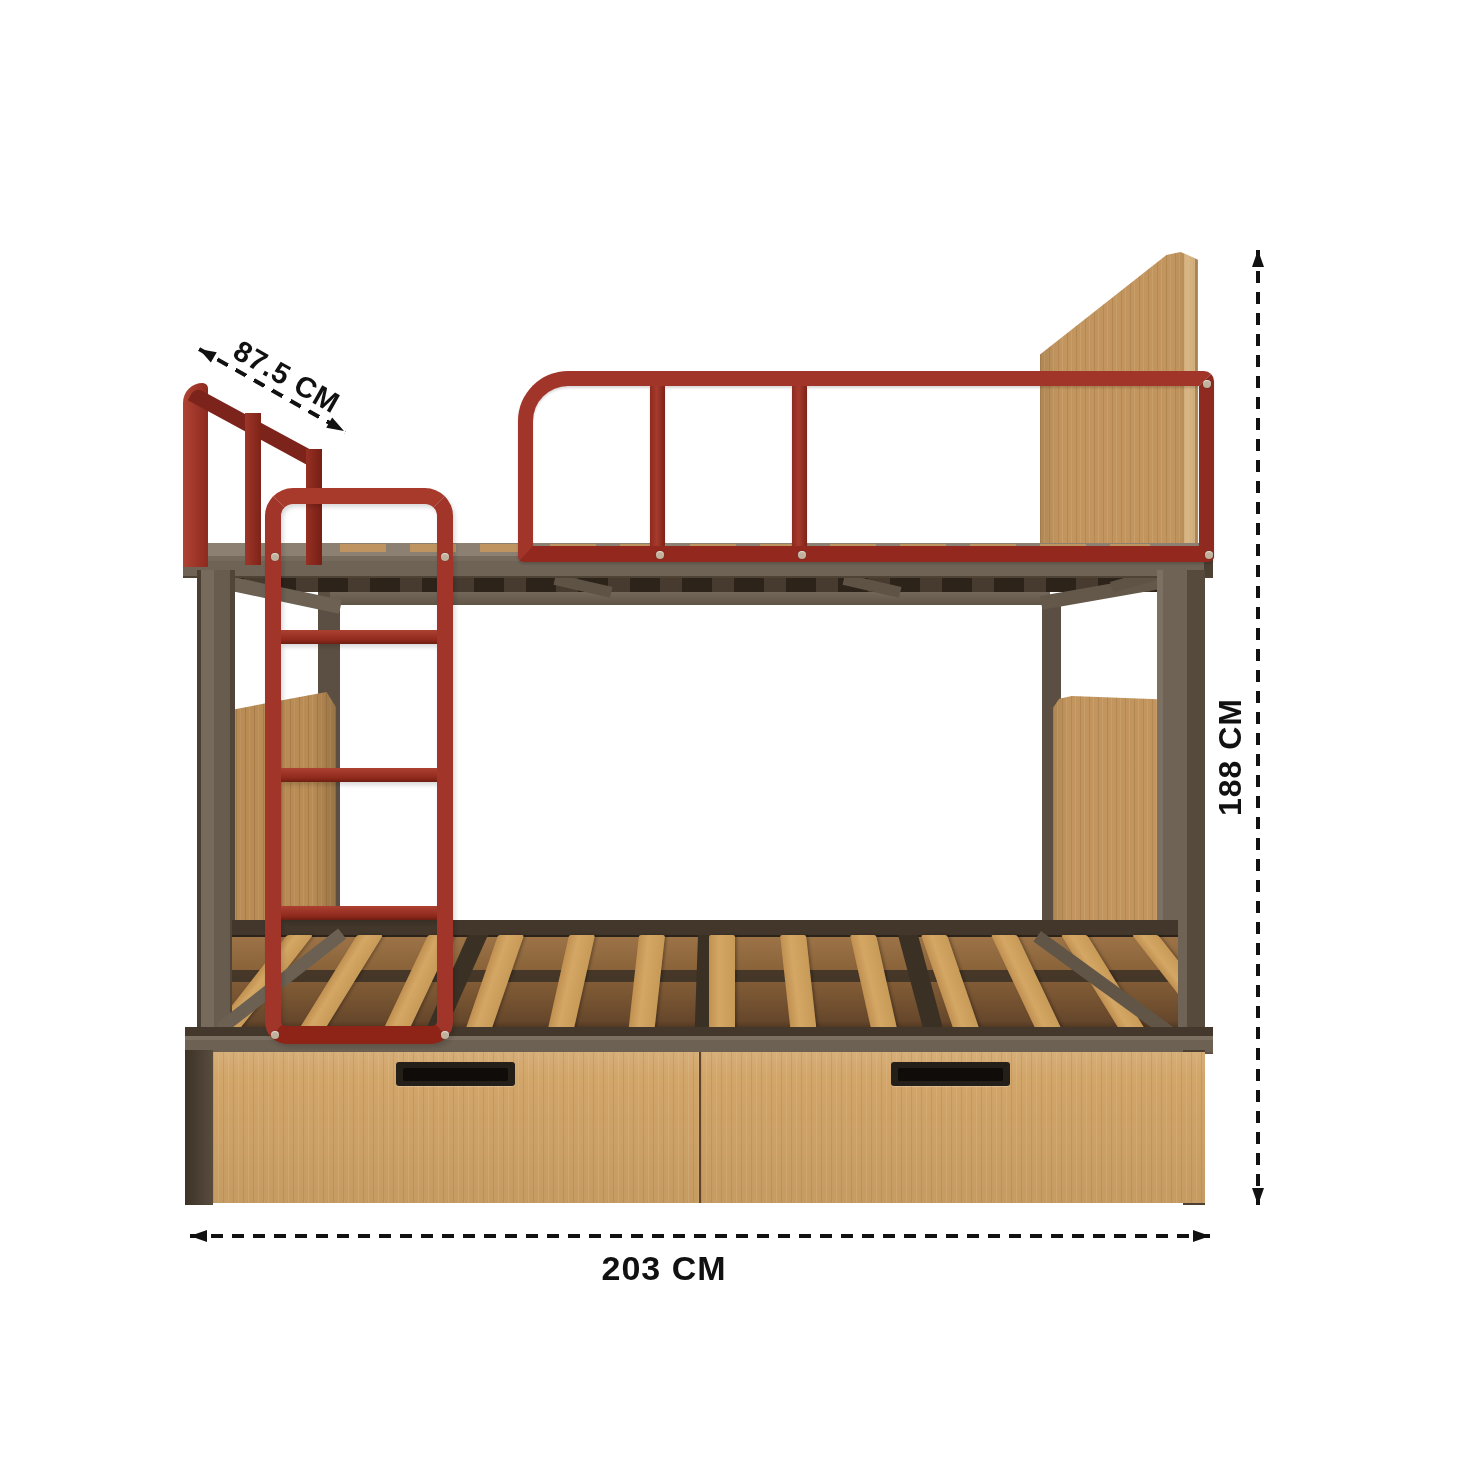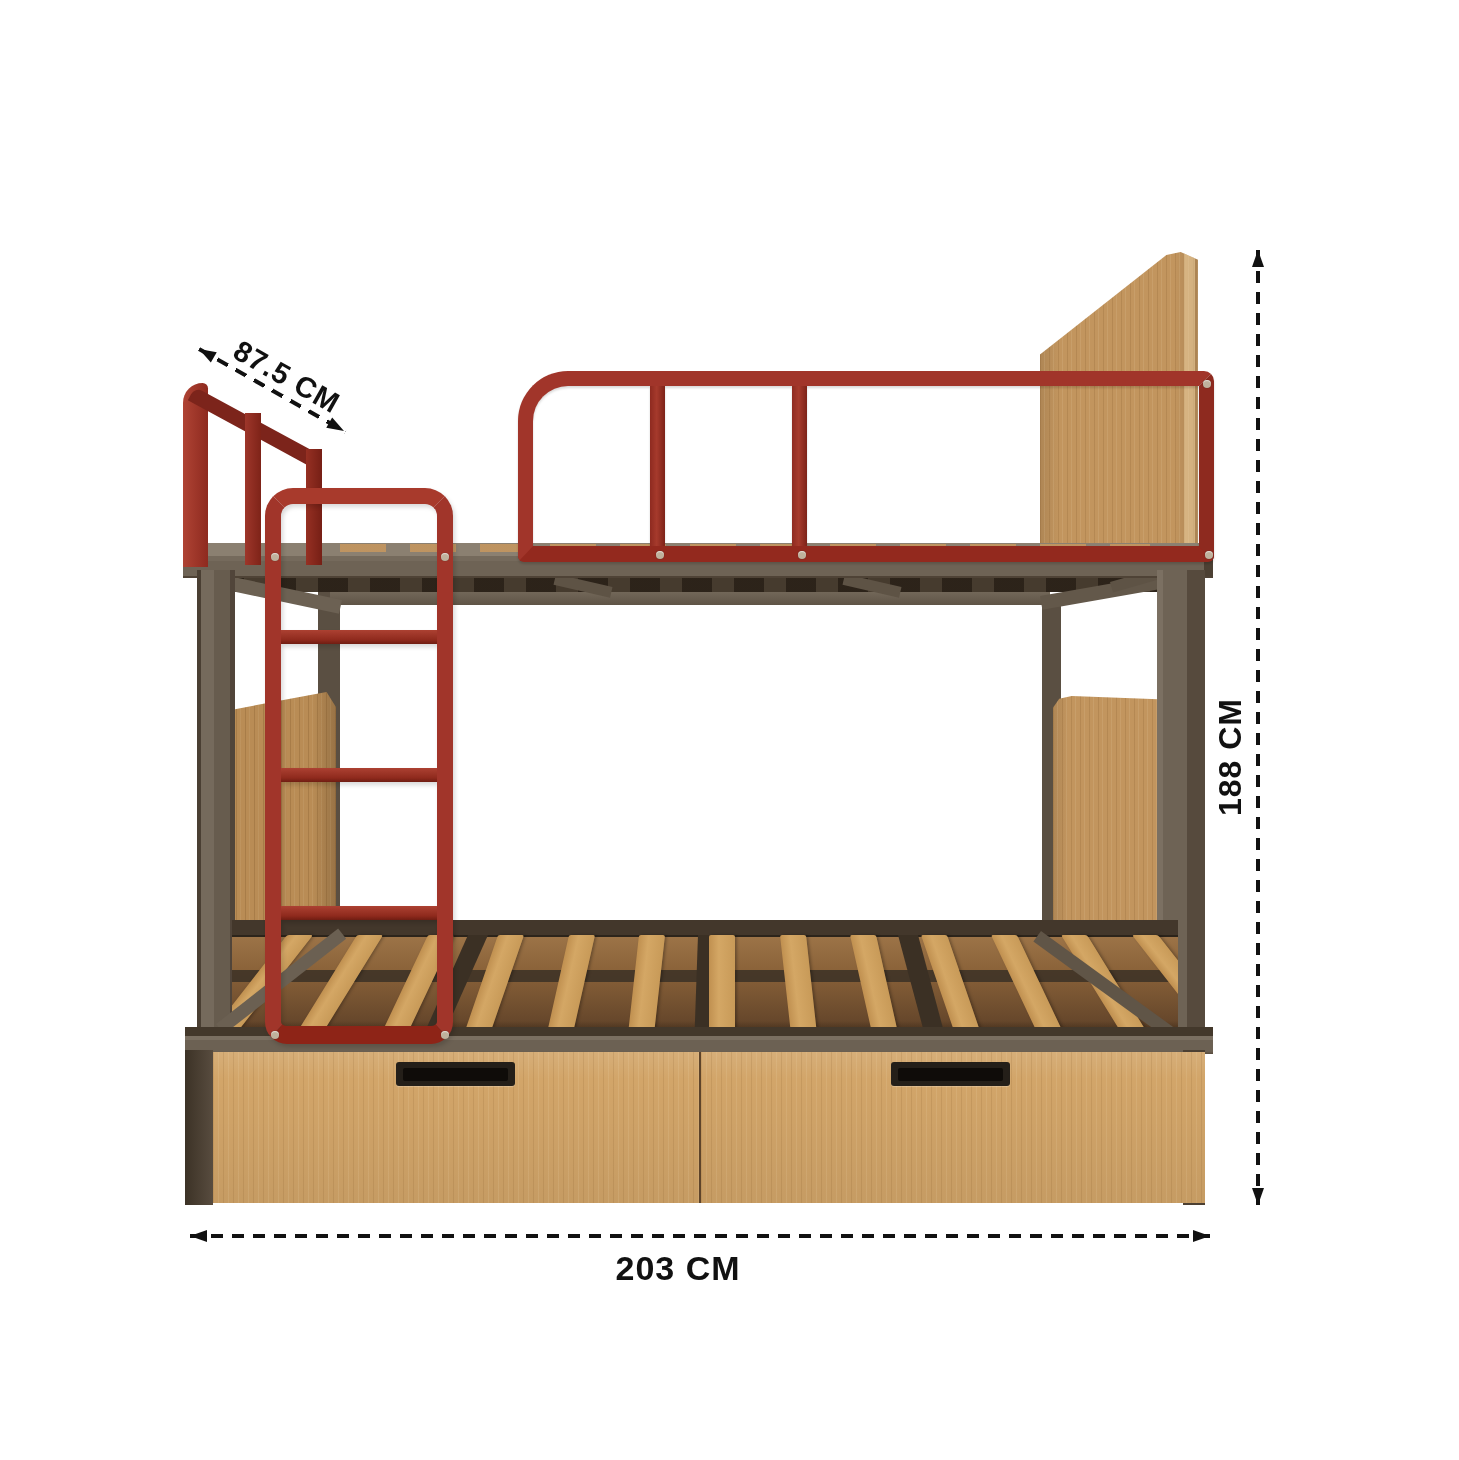--- a/index.html
+++ b/index.html
@@ -113,21 +113,21 @@
   #dim-depth-a1{left:182px;top:343px;transform:rotate(209.5deg);}
   #dim-depth-a2{left:327px;top:425px;transform:rotate(29.5deg);}
   #dim-depth-label{left:244px;top:334px;font-size:29px;transform:rotate(29.5deg);transform-origin:left top;}
   #dim-height-line{left:1256px;top:250px;height:955px;}
   #dim-height-a1{left:1241px;top:244px;transform:rotate(-90deg);}
   #dim-height-a2{left:1241px;top:1199px;transform:rotate(90deg);}
   #dim-height-label{left:1230px;top:757px;font-size:32px;transform:translate(-50%,-50%) rotate(-90deg);}
   #dim-width-line{left:190px;top:1234px;width:1020px;}
   #dim-width-a1{left:173px;top:1230px;transform:rotate(180deg);}
   #dim-width-a2{left:1193px;top:1230px;}
-  #dim-width-label{left:664px;top:1268px;font-size:34px;transform:translate(-50%,-50%);margin-left:14px;}
+  #dim-width-label{left:664px;top:1268px;font-size:34px;transform:translate(-50%,-50%);}
 </style>
 </head>
 <body>
 
 <div id="scene">
 
   <div id="rear-leg-left" class="rear-leg"></div>
   <div id="rear-leg-right" class="rear-leg"></div>
   <div id="top-rear-rail"></div>
   <div id="top-under"></div>

